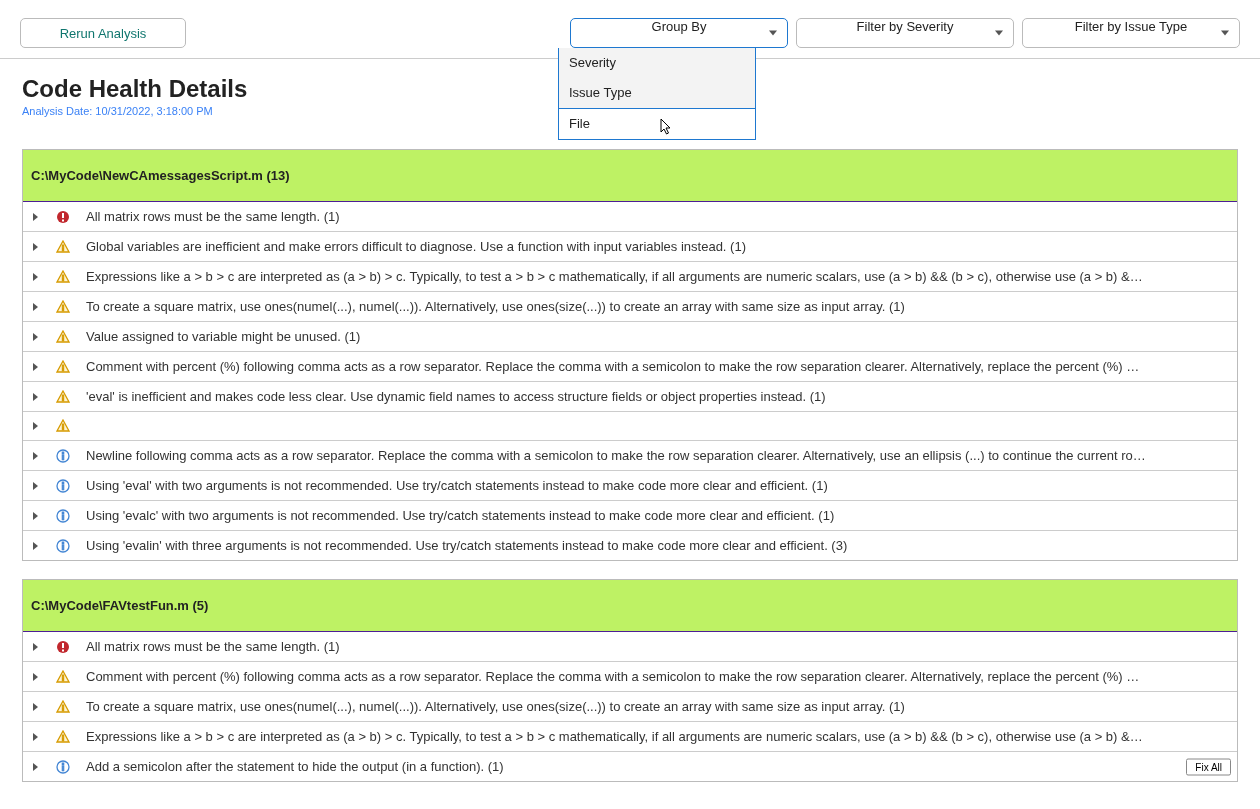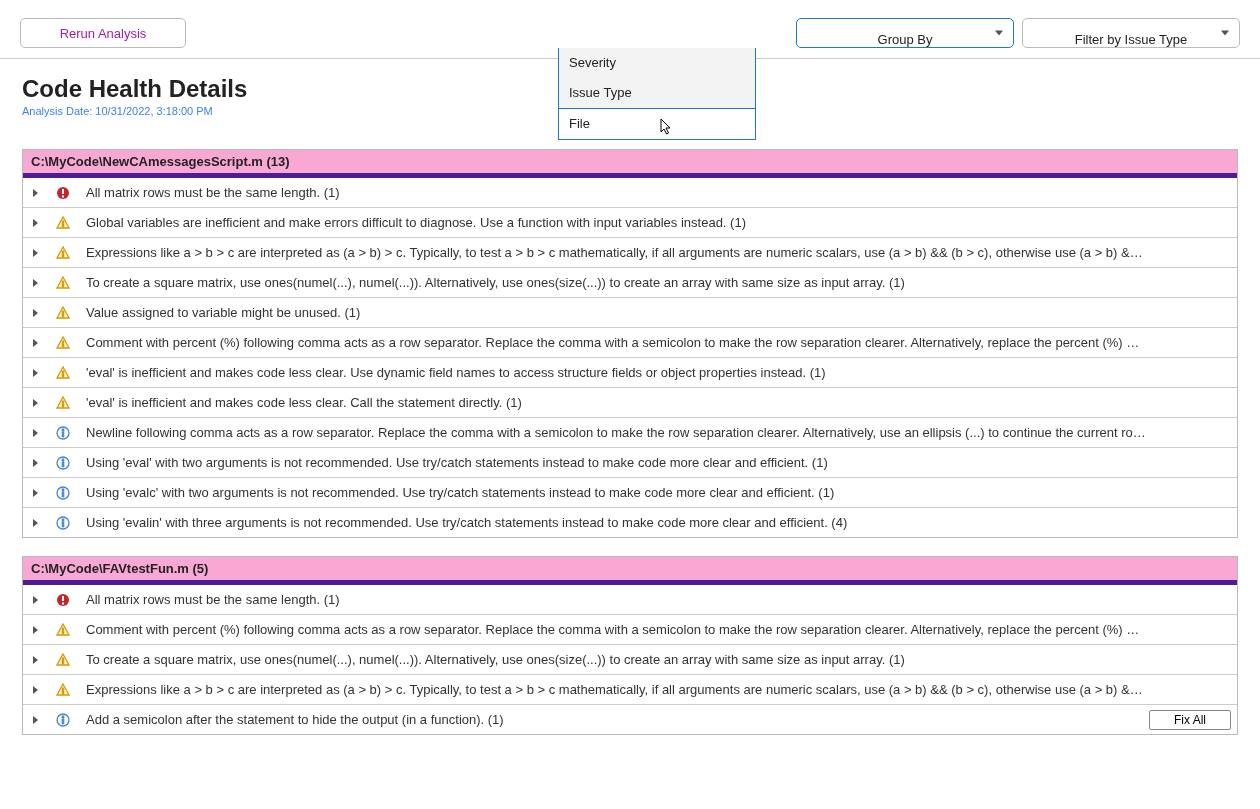--- a/index.html
+++ b/index.html
@@ -20,37 +20,37 @@
     border-bottom: 1px solid #ccc;
     align-items: flex-start;
     position: relative;
   }
   .btn {
     height: 30px;
     border: 1px solid #bbb;
     border-radius: 5px;
     background: #fff;
     font-size: 13px;
-    color: #a21caf;
+    color: #0f766e;
     display: flex;
     align-items: center;
     justify-content: center;
     cursor: pointer;
     padding: 0 16px;
   }
   .btn-rerun { width: 166px; }
   .toolbar-spacer { flex: 1; }
   .dropdown {
     width: 218px;
     height: 30px;
     border: 1px solid #bbb;
     border-radius: 5px;
     background: #fff;
     display: flex;
-    align-items: flex-end;
+    align-items: flex-start;
     justify-content: center;
     position: relative;
     cursor: pointer;
   }
   .dropdown.active {
     border-color: #1e78d0;
   }
   .dropdown .caret {
     position: absolute;
     right: 10px;
@@ -91,25 +91,25 @@
   }
   .analysis-date {
     font-size: 11px;
     color: #3b82f6;
   }
   .file-group {
     margin: 18px 22px 0 22px;
     border: 1px solid #bbb;
   }
   .file-header {
-    background: #f9a8d4;
-    padding: 4px 8px;
+    background: #bef264;
+    padding: 18px 8px;
     font-weight: bold;
     font-size: 13px;
-    border-bottom: 5px solid #4c1d95;
+    border-bottom: 1px solid #4c1d95;
   }
   .issue-row {
     display: flex;
     align-items: center;
     padding: 7px 10px;
     border-bottom: 1px solid #ccc;
     font-size: 13px;
     color: #333;
     white-space: nowrap;
     overflow: hidden;
@@ -142,22 +142,22 @@
     text-overflow: ellipsis;
     flex: 1;
   }
   .fix-all-btn {
     position: absolute;
     right: 6px;
     top: 50%;
     transform: translateY(-50%);
     border: 1px solid #888;
     border-radius: 2px;
-    padding: 2px 24px;
-    font-size: 12px;
+    padding: 2px 8px;
+    font-size: 10px;
     background: #fff;
     cursor: pointer;
   }
   .cursor-pointer {
     position: absolute;
     top: 118px;
     left: 660px;
     z-index: 200;
     pointer-events: none;
   }
@@ -166,20 +166,24 @@
 <body>
 
 <div class="toolbar">
   <button class="btn btn-rerun">Rerun Analysis</button>
   <div class="toolbar-spacer"></div>
   <div class="dropdown active">
     <span>Group By</span>
     <span class="caret"></span>
   </div>
   <div class="dropdown">
+    <span>Filter by Severity</span>
+    <span class="caret"></span>
+  </div>
+  <div class="dropdown">
     <span>Filter by Issue Type</span>
     <span class="caret"></span>
   </div>
 
   <div class="dropdown-menu">
     <div class="dropdown-item">Severity</div>
     <div class="dropdown-item">Issue Type</div>
     <div class="dropdown-item selected">File</div>
   </div>
 </div>
@@ -271,21 +275,20 @@
       </div>
       <div class="issue-row">
         <span class="expand-icon"></span>
         <span class="sev-icon sev-warning">
           <svg viewBox="0 0 14 14" width="14" height="14">
             <path d="M7 1 L13 12 L1 12 Z" fill="#fdf3d3" stroke="#d69b00" stroke-width="1.3"></path>
             <rect x="6.3" y="5" width="1.4" height="3.5" fill="#d69b00"></rect>
             <rect x="6.3" y="9.5" width="1.4" height="1.4" fill="#d69b00"></rect>
           </svg>
         </span>
-        <span class="issue-text">'eval' is inefficient and makes code less clear. Call the statement directly. (1)</span>
       </div>
       <div class="issue-row">
         <span class="expand-icon"></span>
         <span class="sev-icon sev-info">
           <svg viewBox="0 0 14 14" width="14" height="14">
             <circle cx="7" cy="7" r="6" fill="#fff" stroke="#4285d4" stroke-width="1.3"></circle>
             <rect x="6.2" y="3" width="1.6" height="1.6" fill="#4285d4"></rect>
             <rect x="6.2" y="5.8" width="1.6" height="5" fill="#4285d4"></rect>
           </svg>
         </span>
@@ -315,21 +318,21 @@
       </div>
       <div class="issue-row">
         <span class="expand-icon"></span>
         <span class="sev-icon sev-info">
           <svg viewBox="0 0 14 14" width="14" height="14">
             <circle cx="7" cy="7" r="6" fill="#fff" stroke="#4285d4" stroke-width="1.3"></circle>
             <rect x="6.2" y="3" width="1.6" height="1.6" fill="#4285d4"></rect>
             <rect x="6.2" y="5.8" width="1.6" height="5" fill="#4285d4"></rect>
           </svg>
         </span>
-        <span class="issue-text">Using 'evalin' with three arguments is not recommended. Use try/catch statements instead to make code more clear and efficient. (4)</span>
+        <span class="issue-text">Using 'evalin' with three arguments is not recommended. Use try/catch statements instead to make code more clear and efficient. (3)</span>
       </div>
     </div>
     <div class="file-group">
       <div class="file-header">C:\MyCode\FAVtestFun.m (5)</div>
       <div class="issue-row">
         <span class="expand-icon"></span>
         <span class="sev-icon sev-error">
           <svg viewBox="0 0 14 14" width="14" height="14">
             <circle cx="7" cy="7" r="6" fill="#c1272d"></circle>
             <rect x="6" y="3" width="2" height="5" fill="#fff"></rect>

